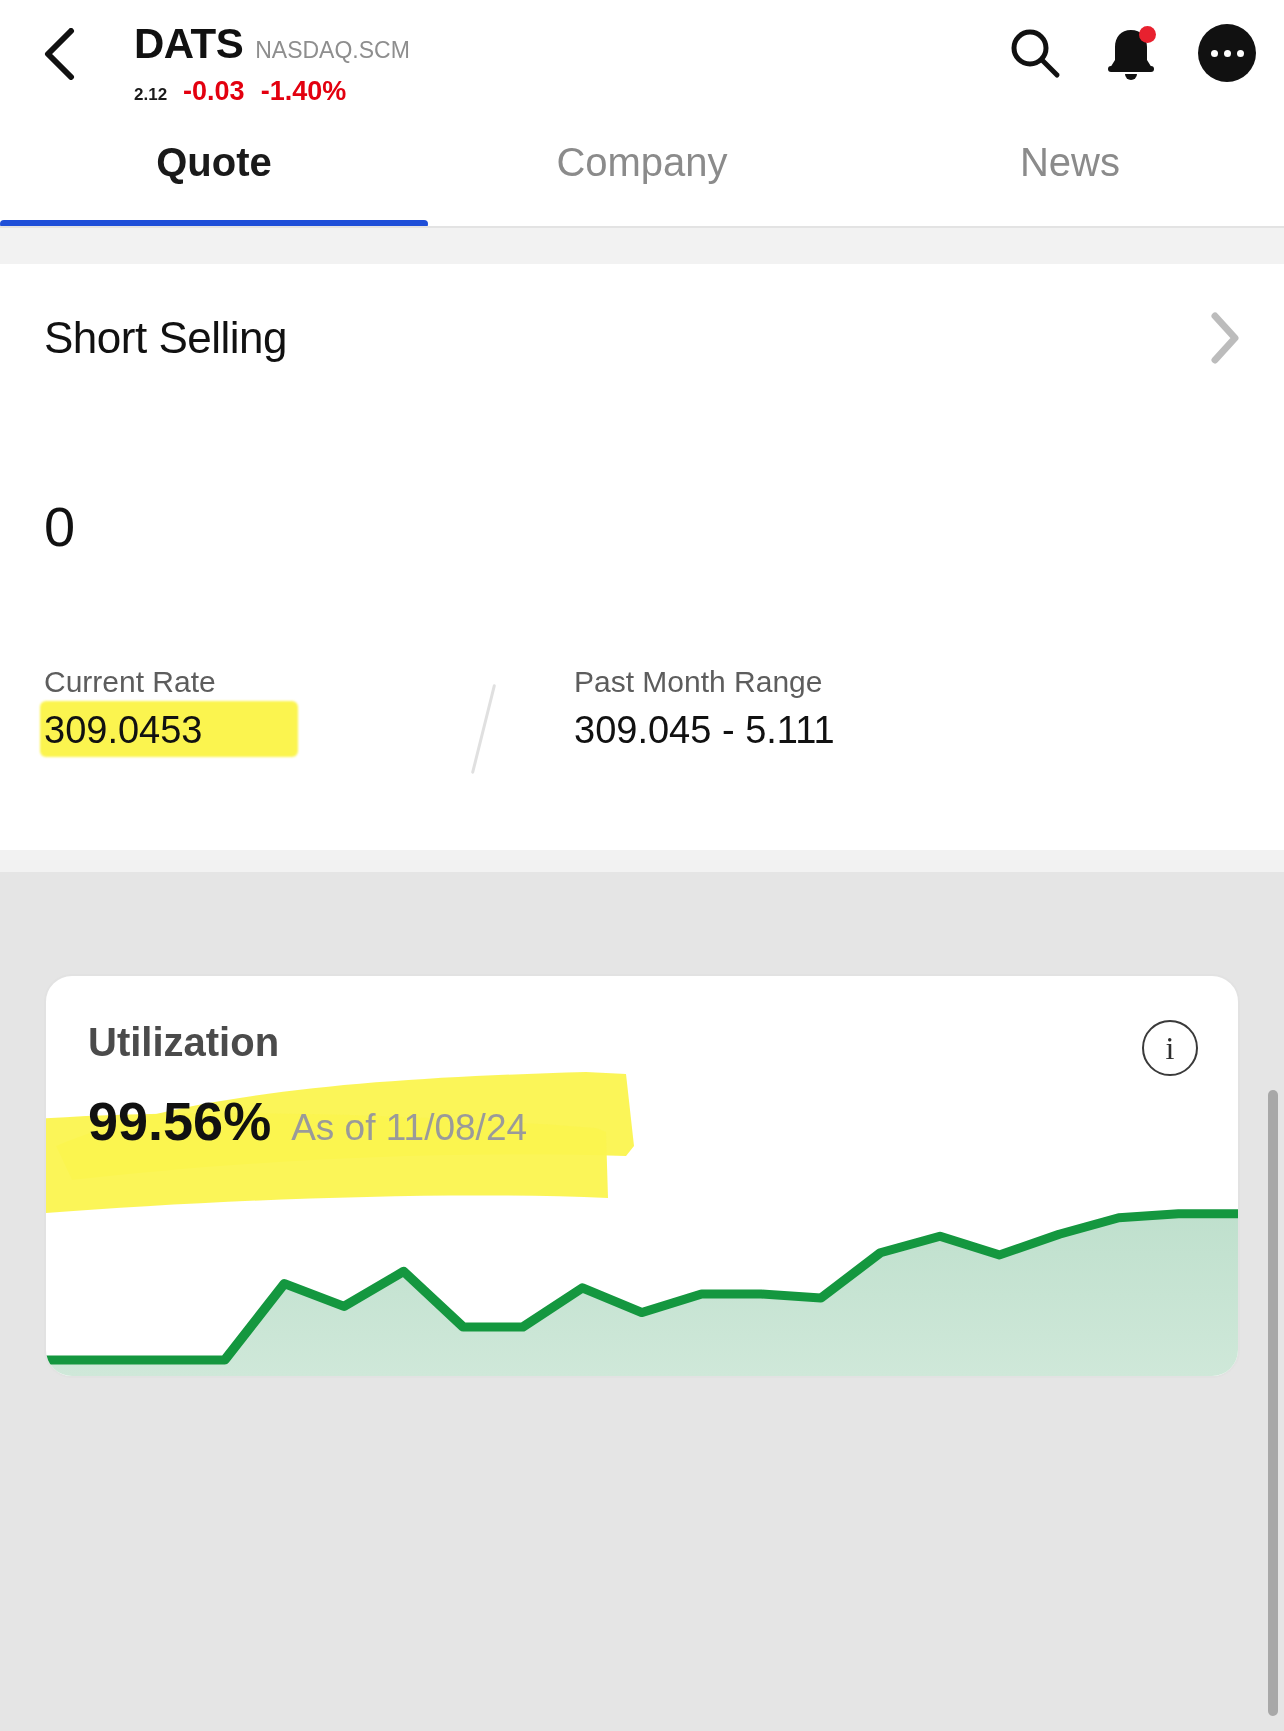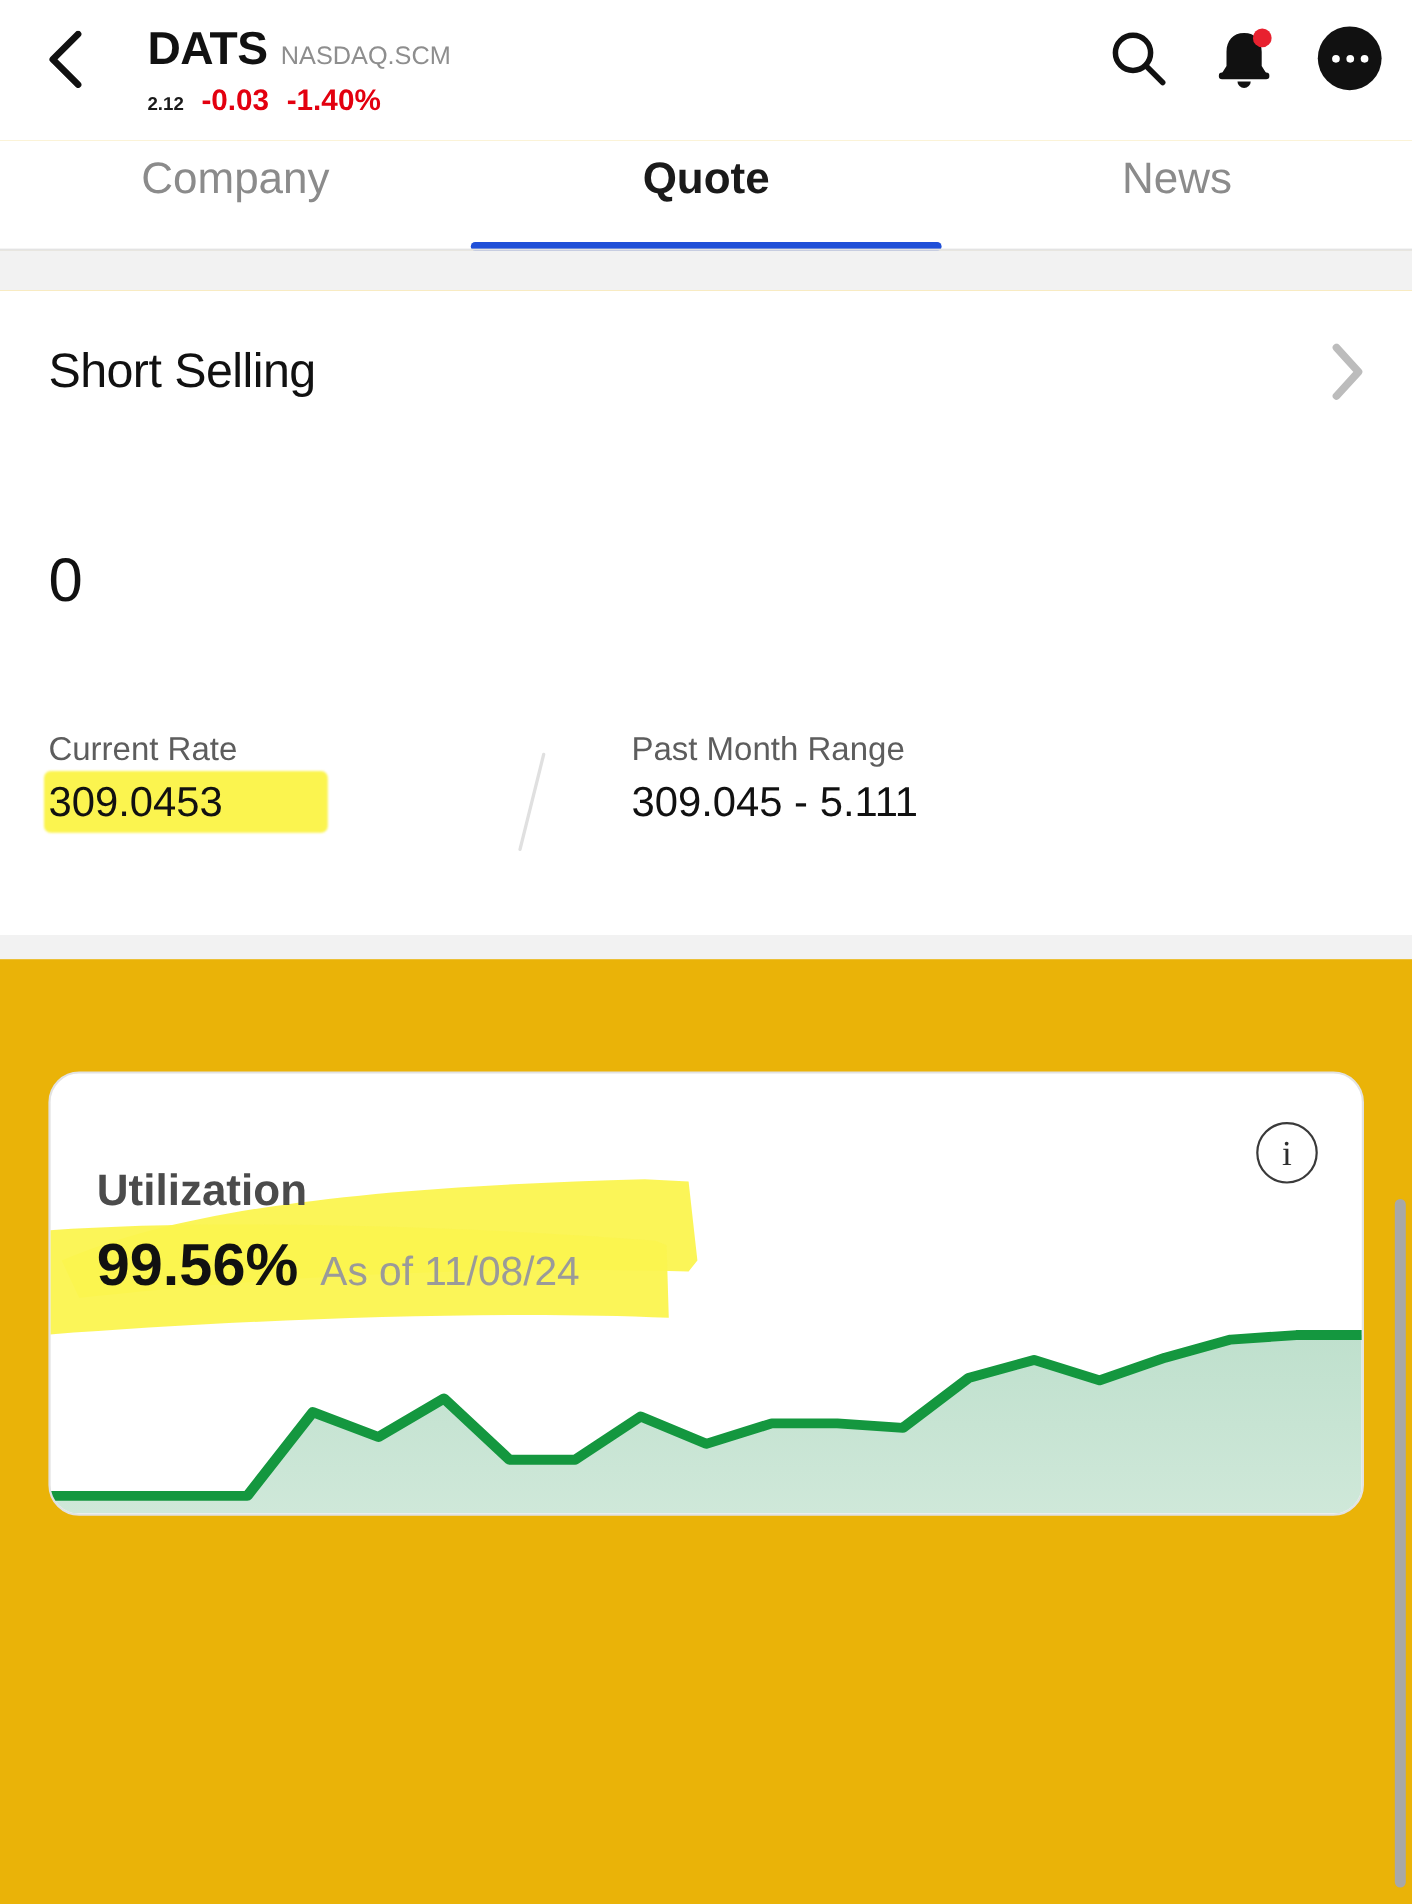--- a/index.html
+++ b/index.html
@@ -2,21 +2,21 @@
 <html><head>
 <meta charset="utf-8">
 <style>
   * { margin:0; padding:0; box-sizing:border-box; }
   html, body {
     width:1284px; height:1731px;
     background:#ffffff;
     font-family:"Liberation Sans", sans-serif;
     overflow:hidden;
   }
-  .screen { position:relative; width:1284px; height:1731px; background:#eab308; overflow:hidden; }
+  .screen { position:relative; width:1284px; height:1731px; background:#e5e5e5; overflow:hidden; }
 
   
   .header { position:relative; height:128px; width:100%; background:#fff; }
   .back-btn {
     position:absolute; left:26px; top:22px; width:64px; height:64px;
     display:flex; align-items:center; justify-content:center; cursor:pointer;
   }
   .back-chevron { width:34px; height:52px; }
   .sym-block { position:absolute; left:134px; top:20px; }
   .sym-row1 { display:flex; align-items:baseline; gap:12px; }
@@ -90,21 +90,21 @@
   
   .card-wrap { padding:0 44px; position:relative; }
   .card {
     border:2px solid #e2e2e2; border-radius:28px; background:#fff;
     height:404px; position:relative; overflow:hidden;
   }
   .card-head {
     display:flex; align-items:flex-start; justify-content:space-between;
     padding:44px 40px 0 42px;
   }
-  .util-label { font-size:40px; font-weight:700; color:#4b4b4b; position:relative; z-index:3;margin-top:40px; }
+  .util-label { font-size:40px; font-weight:700; color:#4b4b4b; position:relative; z-index:3; }
   .info-circle {
     width:56px; height:56px; border-radius:50%; border:2.5px solid #3a3a3a;
     display:flex; align-items:center; justify-content:center;
     font-size:32px; color:#2e2e2e; font-family:"Liberation Serif", serif;
     cursor:pointer; flex:0 0 auto;
   }
   .util-row { display:flex; align-items:baseline; gap:20px; padding:14px 0 0 42px; position:relative; z-index:3; }
   .util-pct { font-size:54px; font-weight:700; color:#111; }
   .util-asof { font-size:37px; color:#9a9a9a; font-weight:400; }
 
@@ -164,25 +164,25 @@
         <span class="more-circle">
           <i></i>
             <i></i>
             <i></i>
         </span>
       </div>
     </div>
   </div>
 
   <div class="tabs">
+    <div class="tab active">
+      <span>Quote</span>
+    </div>
     <div class="tab">
       <span>Company</span>
-    </div>
-    <div class="tab active">
-      <span>Quote</span>
     </div>
     <div class="tab">
       <span>News</span>
     </div>
     <div class="tabs-underline"></div>
   </div>
 
   <div class="gap-band"></div>
 
   <div class="section" style="padding-top:48px;">

